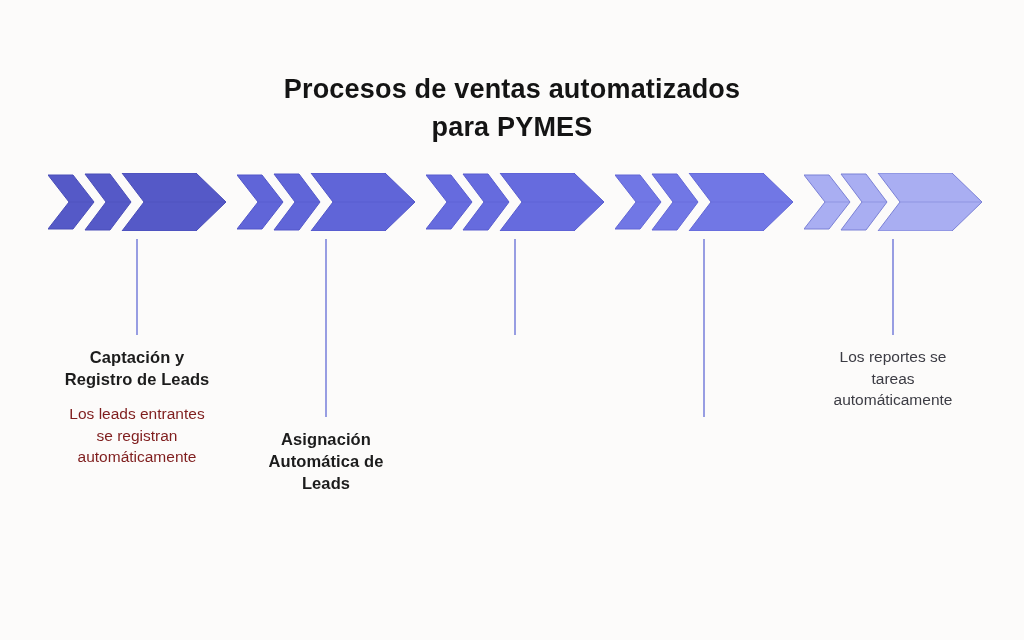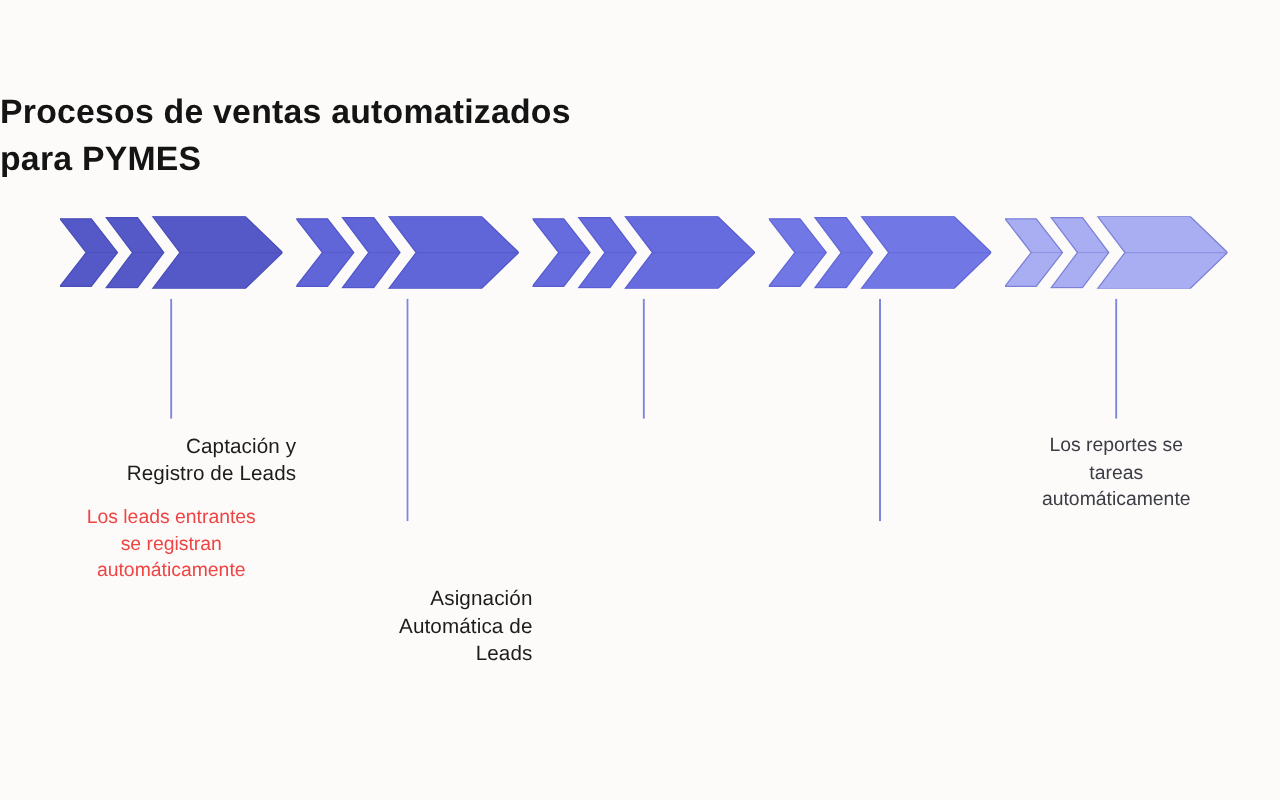--- a/index.html
+++ b/index.html
@@ -12,20 +12,21 @@
     position: relative;
     overflow: hidden;
     font-family: "Liberation Sans", sans-serif;
     background: #fcfbfa;
   }
   .page-title {
     position: absolute;
     top: 52px;
     left: 0;
     width: 1024px;
+    text-align: center;
     font-size: 27px;
     line-height: 38px;
     font-weight: 700;
     letter-spacing: 0.2px;
     white-space: pre-line;
     color: #141414;
   }
   .step {
     position: absolute;
     top: 173px;
@@ -55,30 +56,29 @@
     width: 2px;
     display: block;
   }
   .step-text {
     position: absolute;
     left: -11px;
     width: 200px;
     text-align: center;
   }
   .step.high .step-text { top: 173px; }
-  .step.low  .step-text { top: 255px; margin-top: 40px; }
+  .step.low  .step-text { top: 255px; }
   .step-title {
     font-size: 16.5px;
     line-height: 22px;
-    font-weight: 400;
+    font-weight: 700;
     letter-spacing: 0.1px;
     white-space: pre-line;
     color: #1c1c1c;
     margin: 0 0 13px 0;
-    text-align: right;
   }
   .step-desc {
     font-size: 15.5px;
     line-height: 21.5px;
     font-weight: 400;
     white-space: pre-line;
     color: #3c3c44;
     margin: 0;
   }
   
@@ -102,21 +102,21 @@
     <line class="seam" x1="21" y1="29" x2="46" y2="29" stroke="#4a4eb8"></line>
     <line class="seam" x1="58" y1="29" x2="83" y2="29" stroke="#4a4eb8"></line>
     <line class="seam" x1="96" y1="29" x2="178" y2="29" stroke="#4a4eb8"></line>
   </svg>
   <svg class="connector" width="2" height="96">
     <line x1="1" y1="0" x2="1" y2="96" stroke-width="1.6" stroke="#7e86dc"></line>
   </svg>
   <div class="step-text">
     <p class="step-title" style="color: rgb(28, 28, 28);">Captación y
 Registro de Leads</p>
-    <p class="step-desc" style="color: #ef4444;">Los leads entrantes
+    <p class="step-desc" style="color: #7f1d1d;">Los leads entrantes
 se registran
 automáticamente</p>
   </div>
 </div>
 
 <div class="step low">
   <svg class="chevrons" viewBox="0 0 178 58" aria-hidden="true">
     <polygon points="0,2 25,2 46,29 25,56 0,56 21,29" fill="#6065d8" stroke="#5257c9"></polygon>
     <polygon points="37,1 62,1 83,29 62,57 37,57 58,29" fill="#6065d8" stroke="#5257c9"></polygon>
     <polygon points="74,0 148,0 178,29 148,58 74,58 96,29" fill="#6065d8" stroke="#5257c9"></polygon>

